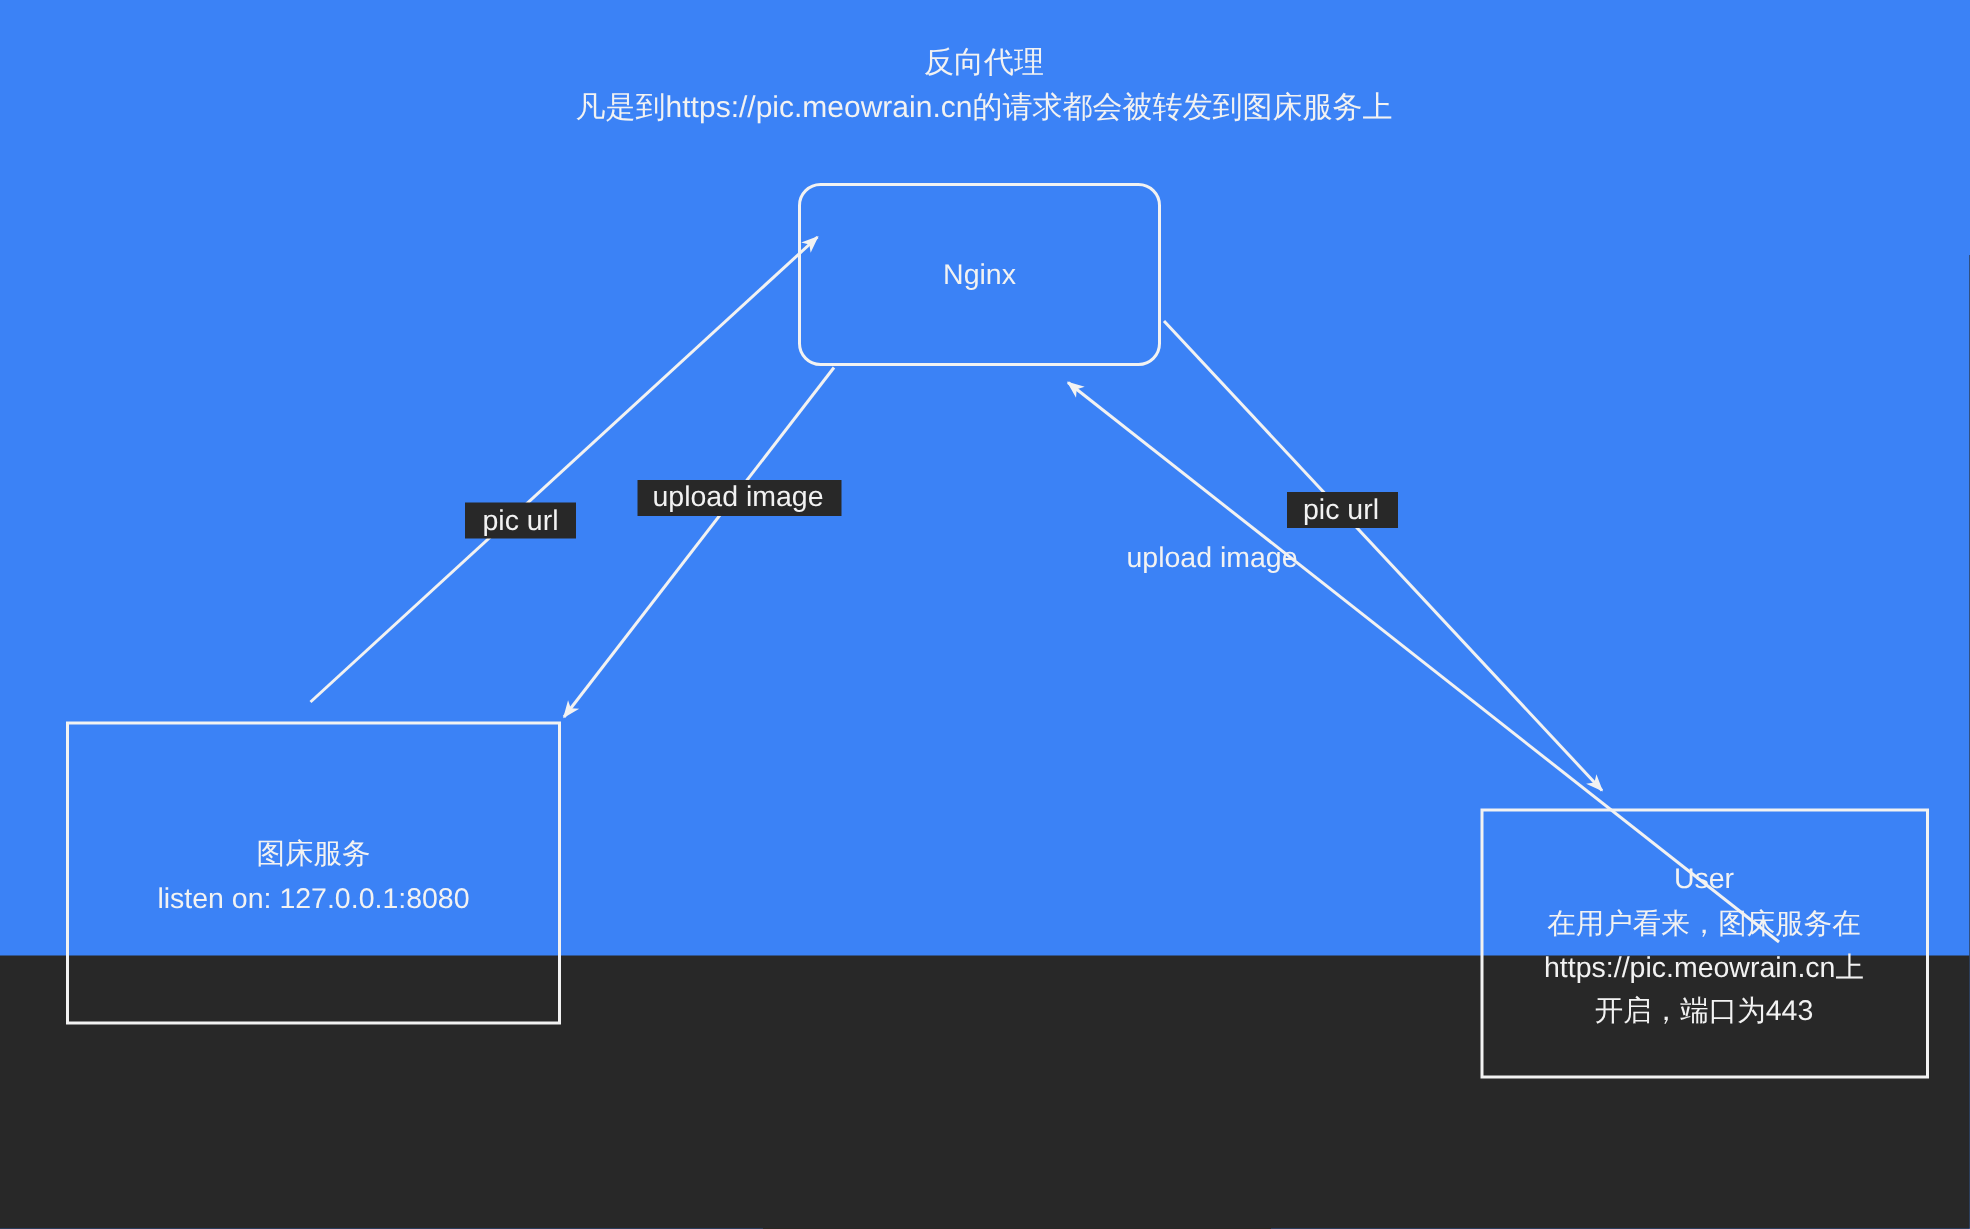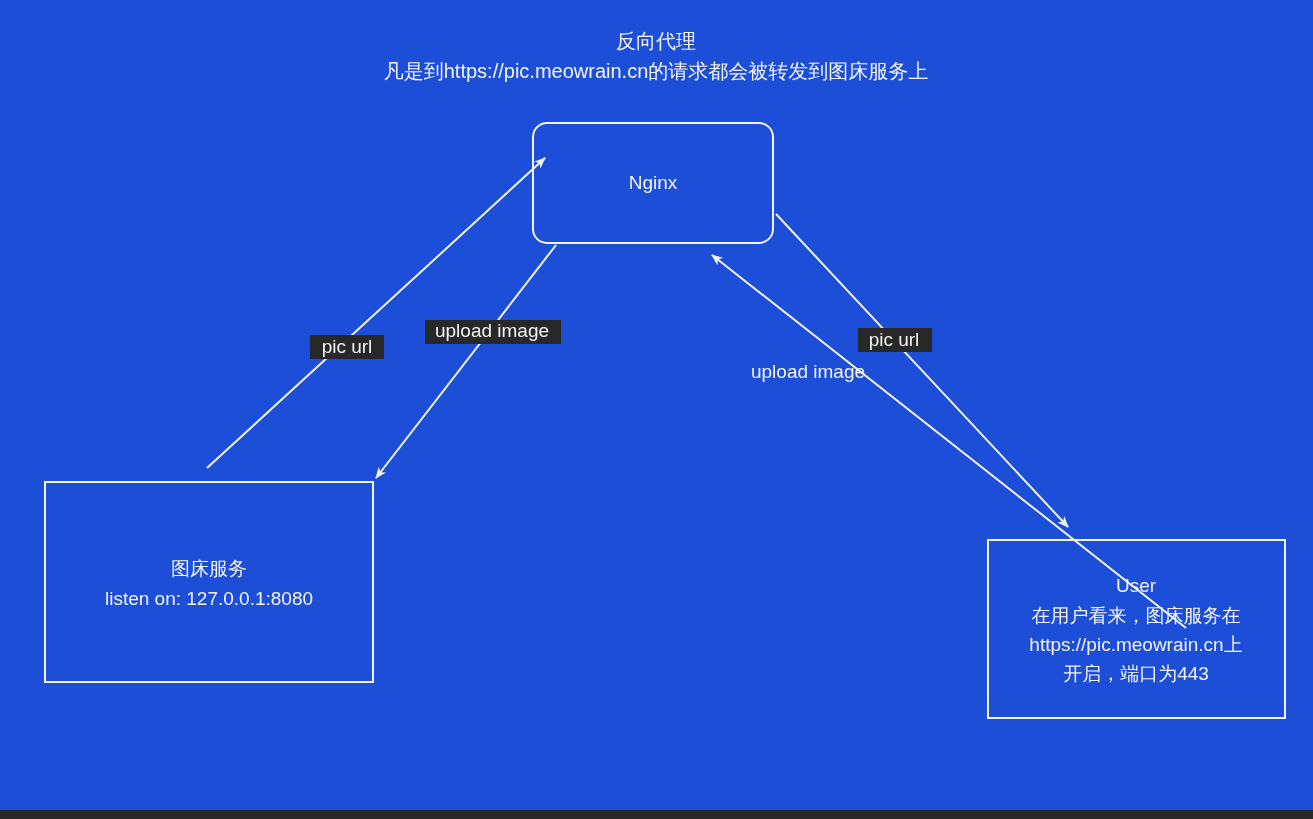--- a/index.html
+++ b/index.html
@@ -9,22 +9,22 @@
   }
   body {
     width: 1313px;
     height: 819px;
     overflow: hidden;
     font-family: "Liberation Sans", "DejaVu Sans", sans-serif;
   }
   #stage {
     position: relative;
     width: 1313px;
-    height: 810px;
-    background: #1d4ed8;
+    height: 637px;
+    background: #3b82f6;
   }
   #diagram {
     position: absolute;
     left: 0;
     top: 0;
     width: 1313px;
     height: 819px;
   }
   .node-label {
     fill: #f2f2f2;

